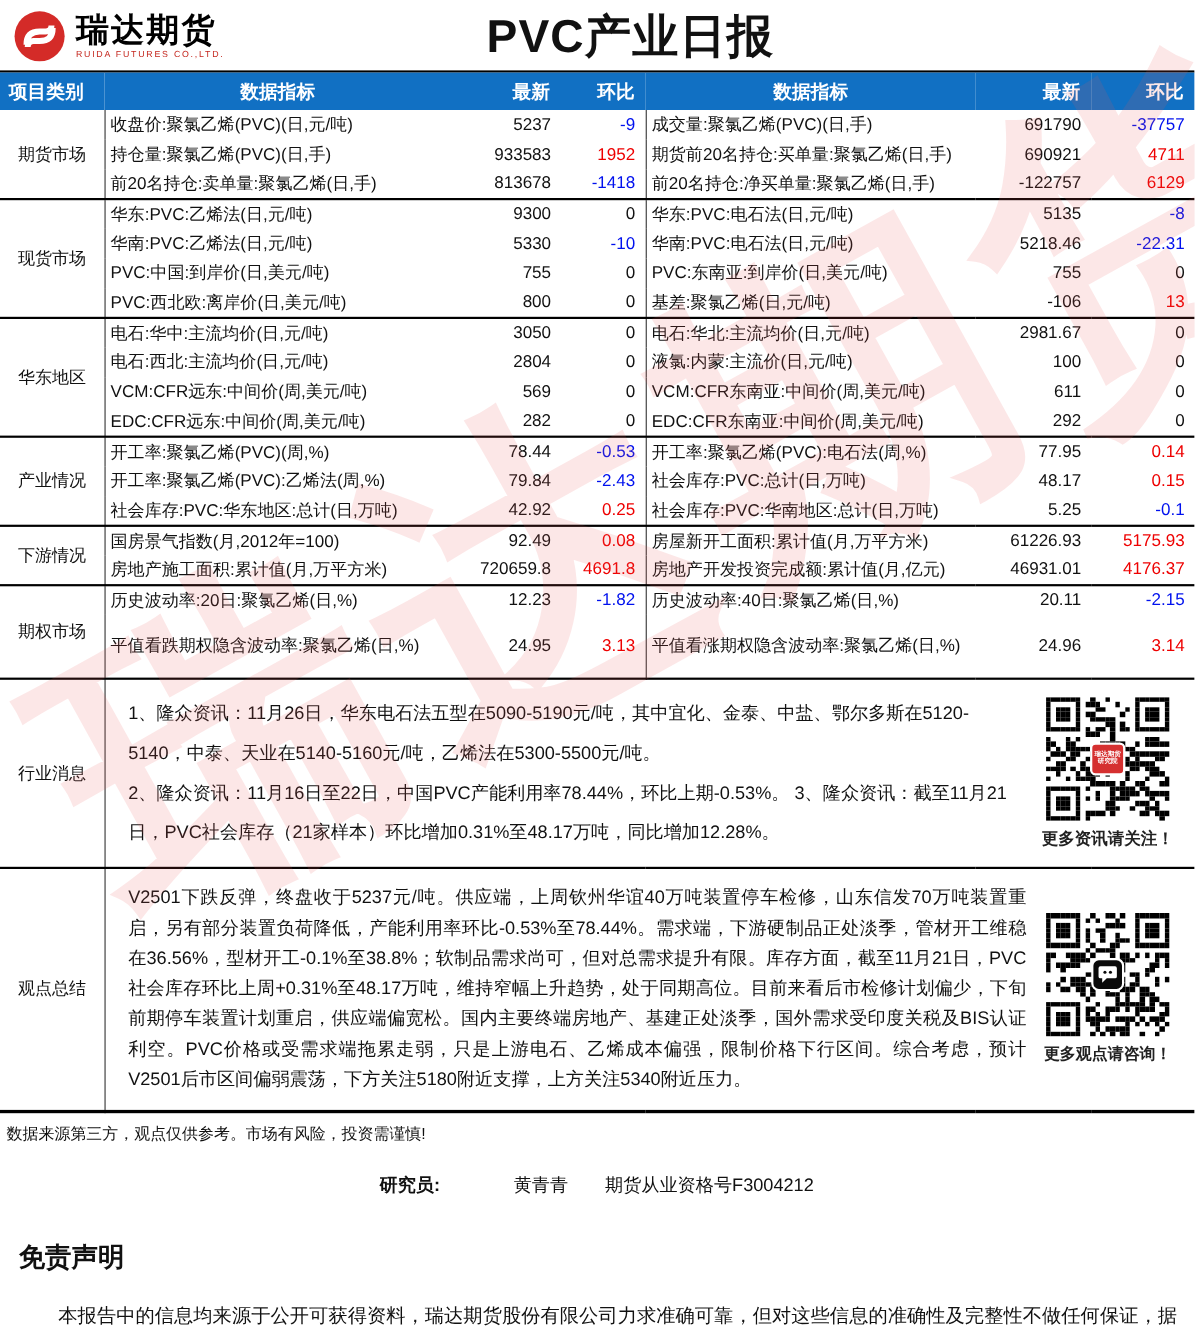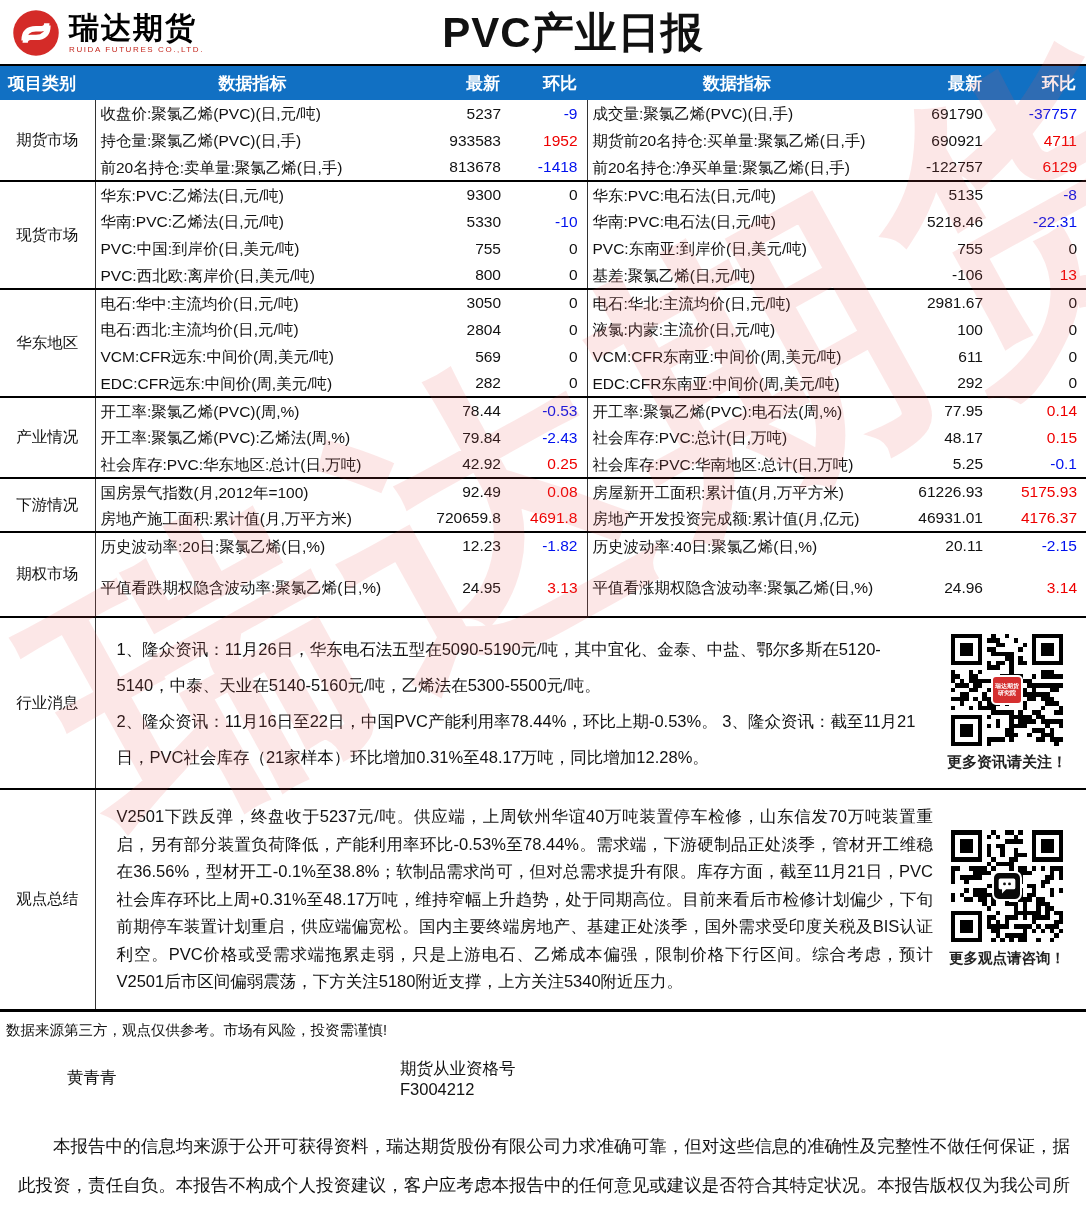--- a/index.html
+++ b/index.html
@@ -921,22 +921,24 @@
           </div>
         </td>
       </tr>
     </tbody>
   </table>
 
   <div class="source-note">数据来源第三方，观点仅供参考。市场有风险，投资需谨慎!</div>
 
   <div class="researchers">
     <div class="res-row">
+      <span class="res-label bold">研究员:</span>
       <span class="res-name">黄青青</span>
       <span class="res-cert">期货从业资格号F3004212</span>
     </div>
   </div>
 
   <div class="disclaimer">
+    <h2>免责声明</h2>
     <p>本报告中的信息均来源于公开可获得资料，瑞达期货股份有限公司力求准确可靠，但对这些信息的准确性及完整性不做任何保证，据此投资，责任自负。本报告不构成个人投资建议，客户应考虑本报告中的任何意见或建议是否符合其特定状况。本报告版权仅为我公司所有，未经书面许可，任何机构和个人不得以任何形式翻版、复制和发布。如引用、刊发，需注明出处为瑞达期货股份有限公司研究院，且不得对本报告进行有悖原意的引用、删节和修改。</p>
   </div>
 
 </div>
 
 </body></html>

